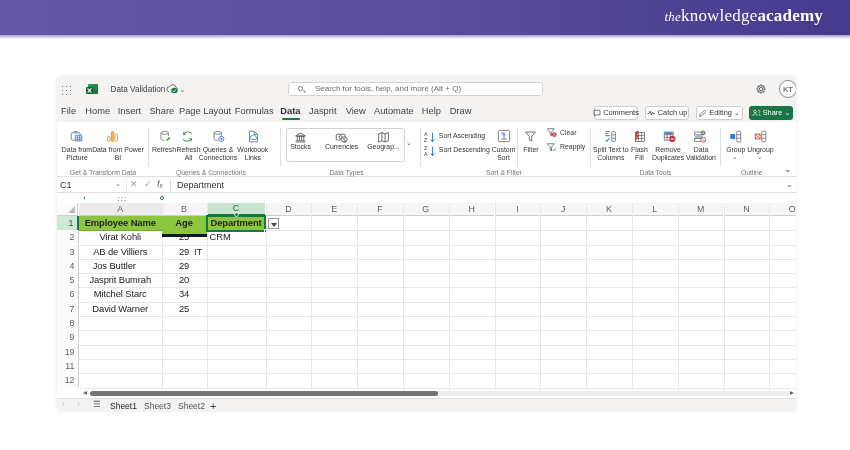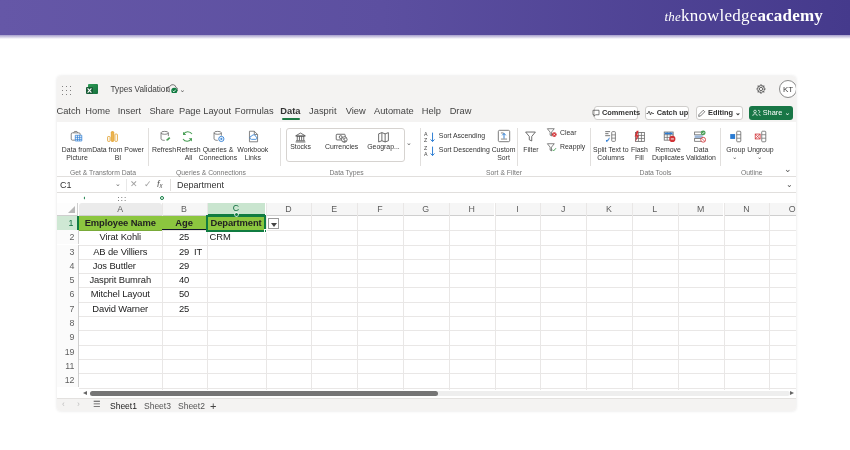--- a/index.html
+++ b/index.html
@@ -31,21 +31,21 @@
 #search .mag:after { content:""; position:absolute; left:4px; top:4px; width:3px; height:1px; background:#777; transform:rotate(45deg); }
 #gear { position:absolute; left:698px; top:6.5px; width:12px; height:12px; }
 #avatar { position:absolute; left:722px; top:4px; width:18px; height:18px; border:1px solid #8a8a8a; border-radius:50%;
   font-size:8px; color:#3b3b3b; text-align:center; line-height:18px; background:#fff; }
 
 #menurow { position:absolute; left:0; top:27px; width:739px; height:19px; background:#f4f3f2; }
 .tab { position:absolute; top:3px; font-size:9.3px; color:#444; transform:translateX(-50%); white-space:nowrap; }
 .tabsel { font-weight:bold; color:#333; }
 #datau { position:absolute; left:224.5px; top:14.5px; width:18px; height:2.5px; background:#1e7a45; border-radius:2px; }
 .btn { position:absolute; top:3px; height:13.5px; border:1px solid #cfcdcb; border-radius:3px; background:#fff;
-  font-size:7.4px; color:#333; white-space:nowrap; display:flex; align-items:center; justify-content:center; gap:2px;font-weight:bold; }
+  font-size:7.4px; color:#333; white-space:nowrap; display:flex; align-items:center; justify-content:center; gap:2px; }
 .btn svg, #sharebtn svg { flex:none; }
 #sharebtn { position:absolute; left:692px; top:3px; width:44px; height:13.5px; background:#187646;
   border-radius:3px; color:#fff; font-size:7.4px; white-space:nowrap; display:flex; align-items:center; justify-content:center; gap:2px; }
 
 #ribbon { position:absolute; left:0; top:46px; width:739px; height:55px; background:#fff; border-bottom:1px solid #e1dfdd; }
 .vsep { position:absolute; top:6px; height:38px; width:1px; background:#e1dfdd; }
 .glabel { position:absolute; top:46.5px; font-size:6.8px; color:#767676; width:120px; text-align:center; }
 .ric { position:absolute; width:13px; height:13px; }
 .rlbl { position:absolute; top:23.5px; font-size:6.9px; color:#333; text-align:center; line-height:8.8px; width:60px; }
 
@@ -75,37 +75,38 @@
   <div id="titlebar">
     <div id="dots9"></div>
     <div id="xlicon">
         <div id="xlsheet"></div>
         <div id="xlbox">
           <svg width="7" height="7" viewBox="0 0 10 10">
             <path d="M2.3 2 L7.7 8 M7.7 2 L2.3 8" stroke="#fff" stroke-width="1.6"></path>
           </svg>
         </div>
       </div>
-    <div id="doctitle">Types Validation</div>
+    <div id="doctitle">Data Validation</div>
     <svg style="position:absolute;left:108.5px;top:8px" width="12" height="9" viewBox="0 0 16 12">
       <path d="M4.5 10.5 a3.5 3.5 0 0 1 .4-7 a4.4 4.4 0 0 1 8.4 1.2 a2.9 2.9 0 0 1 .3 5.6" fill="none" stroke="#5f5f5f" stroke-width="1.1"></path>
       <circle cx="11" cy="9" r="4" fill="#107c41"></circle>
       <path d="M9 9 l1.5 1.5 2.5-3" fill="none" stroke="#fff" stroke-width="1.1"></path>
     </svg>
     <div id="titchev">⌄</div>
+    <div id="search"><span class="mag"></span>Search for tools, help, and more (Alt + Q)</div>
     <svg id="gear" viewBox="0 0 16 16">
         <circle cx="8" cy="8" r="2.2" fill="none" stroke="#5f5f5f" stroke-width="1.2"></circle>
       <path d="M8 1.8 V4 M8 12 V14.2 M1.8 8 H4 M12 8 H14.2 M3.6 3.6 L5.2 5.2 M10.8 10.8 L12.4 12.4 M12.4 3.6 L10.8 5.2 M5.2 10.8 L3.6 12.4" stroke="#5f5f5f" stroke-width="1.6"></path>
       <circle cx="8" cy="8" r="4.4" fill="none" stroke="#5f5f5f" stroke-width="1.6" stroke-dasharray="2.2 1.25"></circle>
       </svg>
     <div id="avatar">KT</div>
   </div>
 
   <div id="menurow">
-    <span class="tab" style="left:11.6px">Catch</span>
+    <span class="tab" style="left:11.6px">File</span>
     <span class="tab" style="left:40.7px">Home</span>
     <span class="tab" style="left:72.4px">Insert</span>
     <span class="tab" style="left:104.8px">Share</span>
     <span class="tab" style="left:148.1px">Page Layout</span>
     <span class="tab" style="left:197.2px">Formulas</span>
     <span class="tab tabsel" style="left:233.4px">Data</span>
     <span class="tab" style="left:265.8px">Jasprit</span>
     <span class="tab" style="left:298.7px">View</span>
     <span class="tab" style="left:336.9px">Automate</span>
     <span class="tab" style="left:374.4px">Help</span>
@@ -345,42 +346,42 @@
     <div class="rowhdr" style="top:70.1px;height:14.3px;line-height:14.3px">5</div>
     <div class="rowhdr" style="top:84.4px;height:14.3px;line-height:14.3px">6</div>
     <div class="rowhdr" style="top:98.7px;height:14.3px;line-height:14.3px">7</div>
     <div class="rowhdr" style="top:113px;height:14.3px;line-height:14.3px">8</div>
     <div class="rowhdr" style="top:127.3px;height:14.3px;line-height:14.3px">9</div>
     <div class="rowhdr" style="top:141.6px;height:14.3px;line-height:14.3px">19</div>
     <div class="rowhdr" style="top:155.9px;height:14.3px;line-height:14.3px">11</div>
     <div class="rowhdr" style="top:170.2px;height:14.3px;line-height:14.3px">12</div>
 
     <div class="cell" style="left:22px;top:12.9px;width:82.5px;height:15px;background:#8cc63f;font-weight:bold;border-bottom:1px solid #79aa39">Employee Name</div>
-    <div class="cell" style="left:104.5px;top:12.9px;width:45.1px;height:14px;background:#8cc63f;font-weight:bold;border-bottom:1px solid #0f172a">Age</div>
+    <div class="cell" style="left:104.5px;top:12.9px;width:45.1px;height:21px;background:#8cc63f;font-weight:bold;border-bottom:3px solid #0f172a">Age</div>
     <div class="cell" style="left:148.6px;top:12.4px;width:60.9px;height:16.4px;background:#8cc63f;font-weight:bold;border:2px solid #107c41;line-height:12.4px">Department</div>
     <div style="position:absolute;left:207px;top:26.4px;width:3.4px;height:3.4px;background:#107c41;border:1px solid #fff"></div>
 
     <div style="position:absolute;left:210.8px;top:14.8px;width:10.8px;height:11.6px;background:#fff;border:1px solid #9a9a9a">
       <div style="position:absolute;left:2px;top:4px;width:0;height:0;border-left:3.4px solid transparent;border-right:3.4px solid transparent;border-top:4.2px solid #444"></div>
     </div>
 
     <div style="position:absolute;left:177.5px;top:9.6px;width:3.2px;height:3.2px;background:#107c41;border-radius:50%;box-shadow:0 0 0 0.7px #fff"></div>
 
     <div class="cell" style="left:22px;top:27.2px;width:82.5px">Virat Kohli</div>
     <div class="cell" style="left:104.5px;top:27.2px;width:45.1px">25</div>
     <div class="cell" style="left:152.6px;top:27.2px;text-align:left">CRM</div>
     <div class="cell" style="left:22px;top:41.5px;width:82.5px">AB de Villiers</div>
     <div class="cell" style="left:104.5px;top:41.5px;width:45.1px">29</div>
     <div class="cell" style="left:137px;top:41.5px;text-align:left">IT</div>
     <div class="cell" style="left:16px;top:55.8px;width:82.5px">Jos Buttler</div>
     <div class="cell" style="left:104.5px;top:55.8px;width:45.1px">29</div>
     <div class="cell" style="left:22px;top:70.1px;width:82.5px">Jasprit Bumrah</div>
-    <div class="cell" style="left:104.5px;top:70.1px;width:45.1px">40</div>
-    <div class="cell" style="left:22px;top:84.4px;width:82.5px">Mitchel Layout</div>
-    <div class="cell" style="left:104.5px;top:84.4px;width:45.1px">50</div>
+    <div class="cell" style="left:104.5px;top:70.1px;width:45.1px">20</div>
+    <div class="cell" style="left:22px;top:84.4px;width:82.5px">Mitchel Starc</div>
+    <div class="cell" style="left:104.5px;top:84.4px;width:45.1px">34</div>
     <div class="cell" style="left:22px;top:98.7px;width:82.5px">David Warner</div>
     <div class="cell" style="left:104.5px;top:98.7px;width:45.1px">25</div>
   </div>
   <div id="hscroll">
     <div style="position:absolute;left:26px;top:1px;width:0;height:0;border-top:2.8px solid transparent;border-bottom:2.8px solid transparent;border-right:4.5px solid #666"></div>
     <div style="position:absolute;left:33px;top:0.5px;width:700px;height:5.5px;background:#eee;border-radius:3px"></div>
     <div style="position:absolute;left:33px;top:0.5px;width:348px;height:5.5px;background:#757575;border-radius:3px"></div>
     <div style="position:absolute;left:732.5px;top:1px;width:0;height:0;border-top:2.8px solid transparent;border-bottom:2.8px solid transparent;border-left:4.5px solid #666"></div>
   </div>
   <div id="sheetbar">

